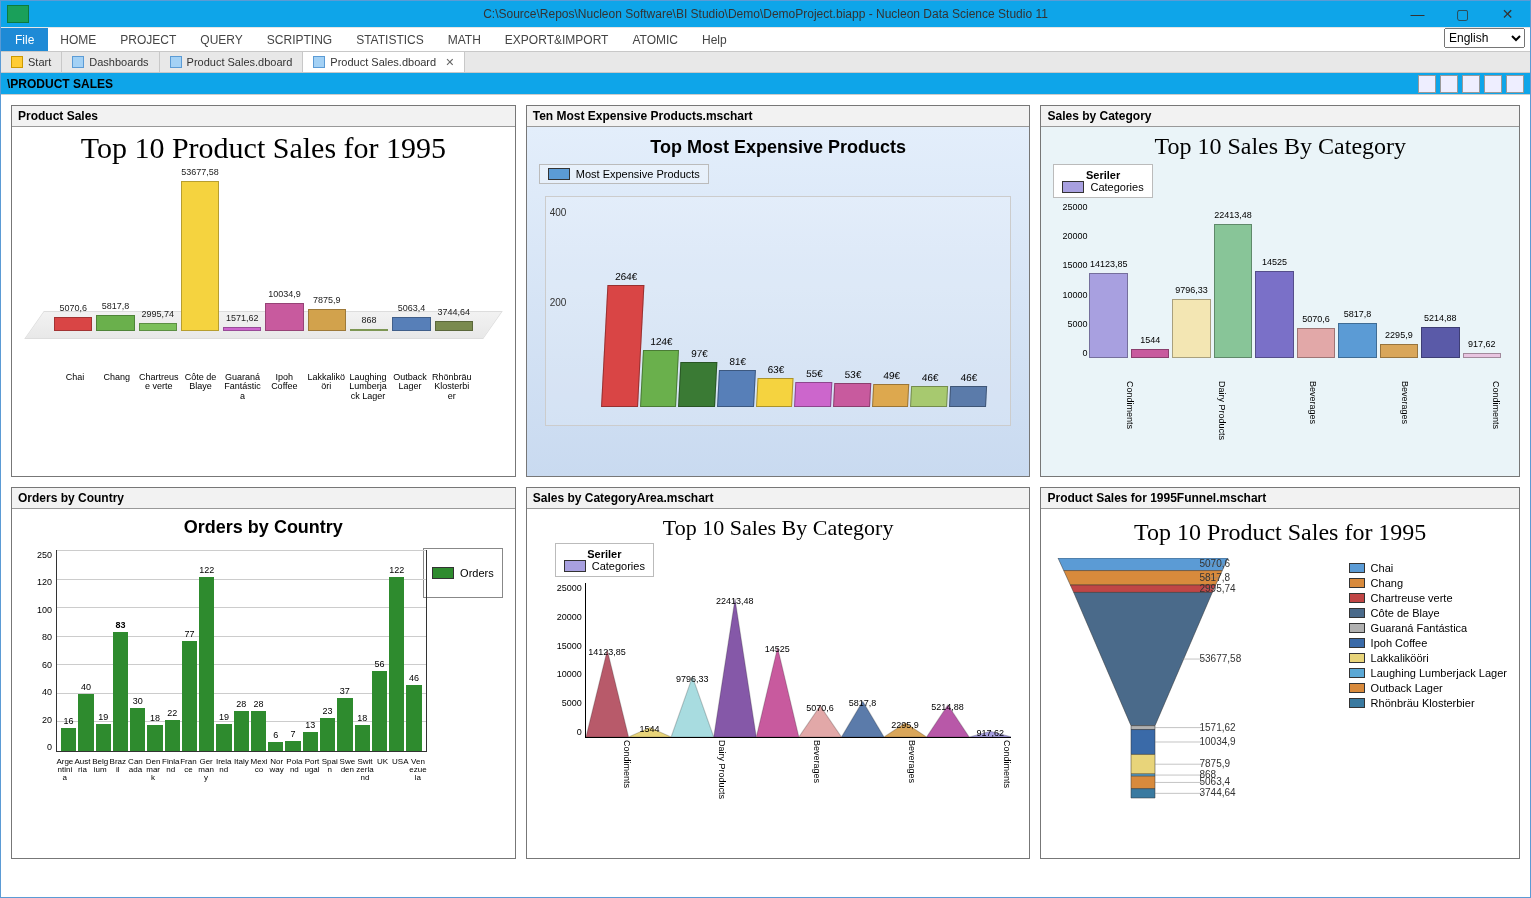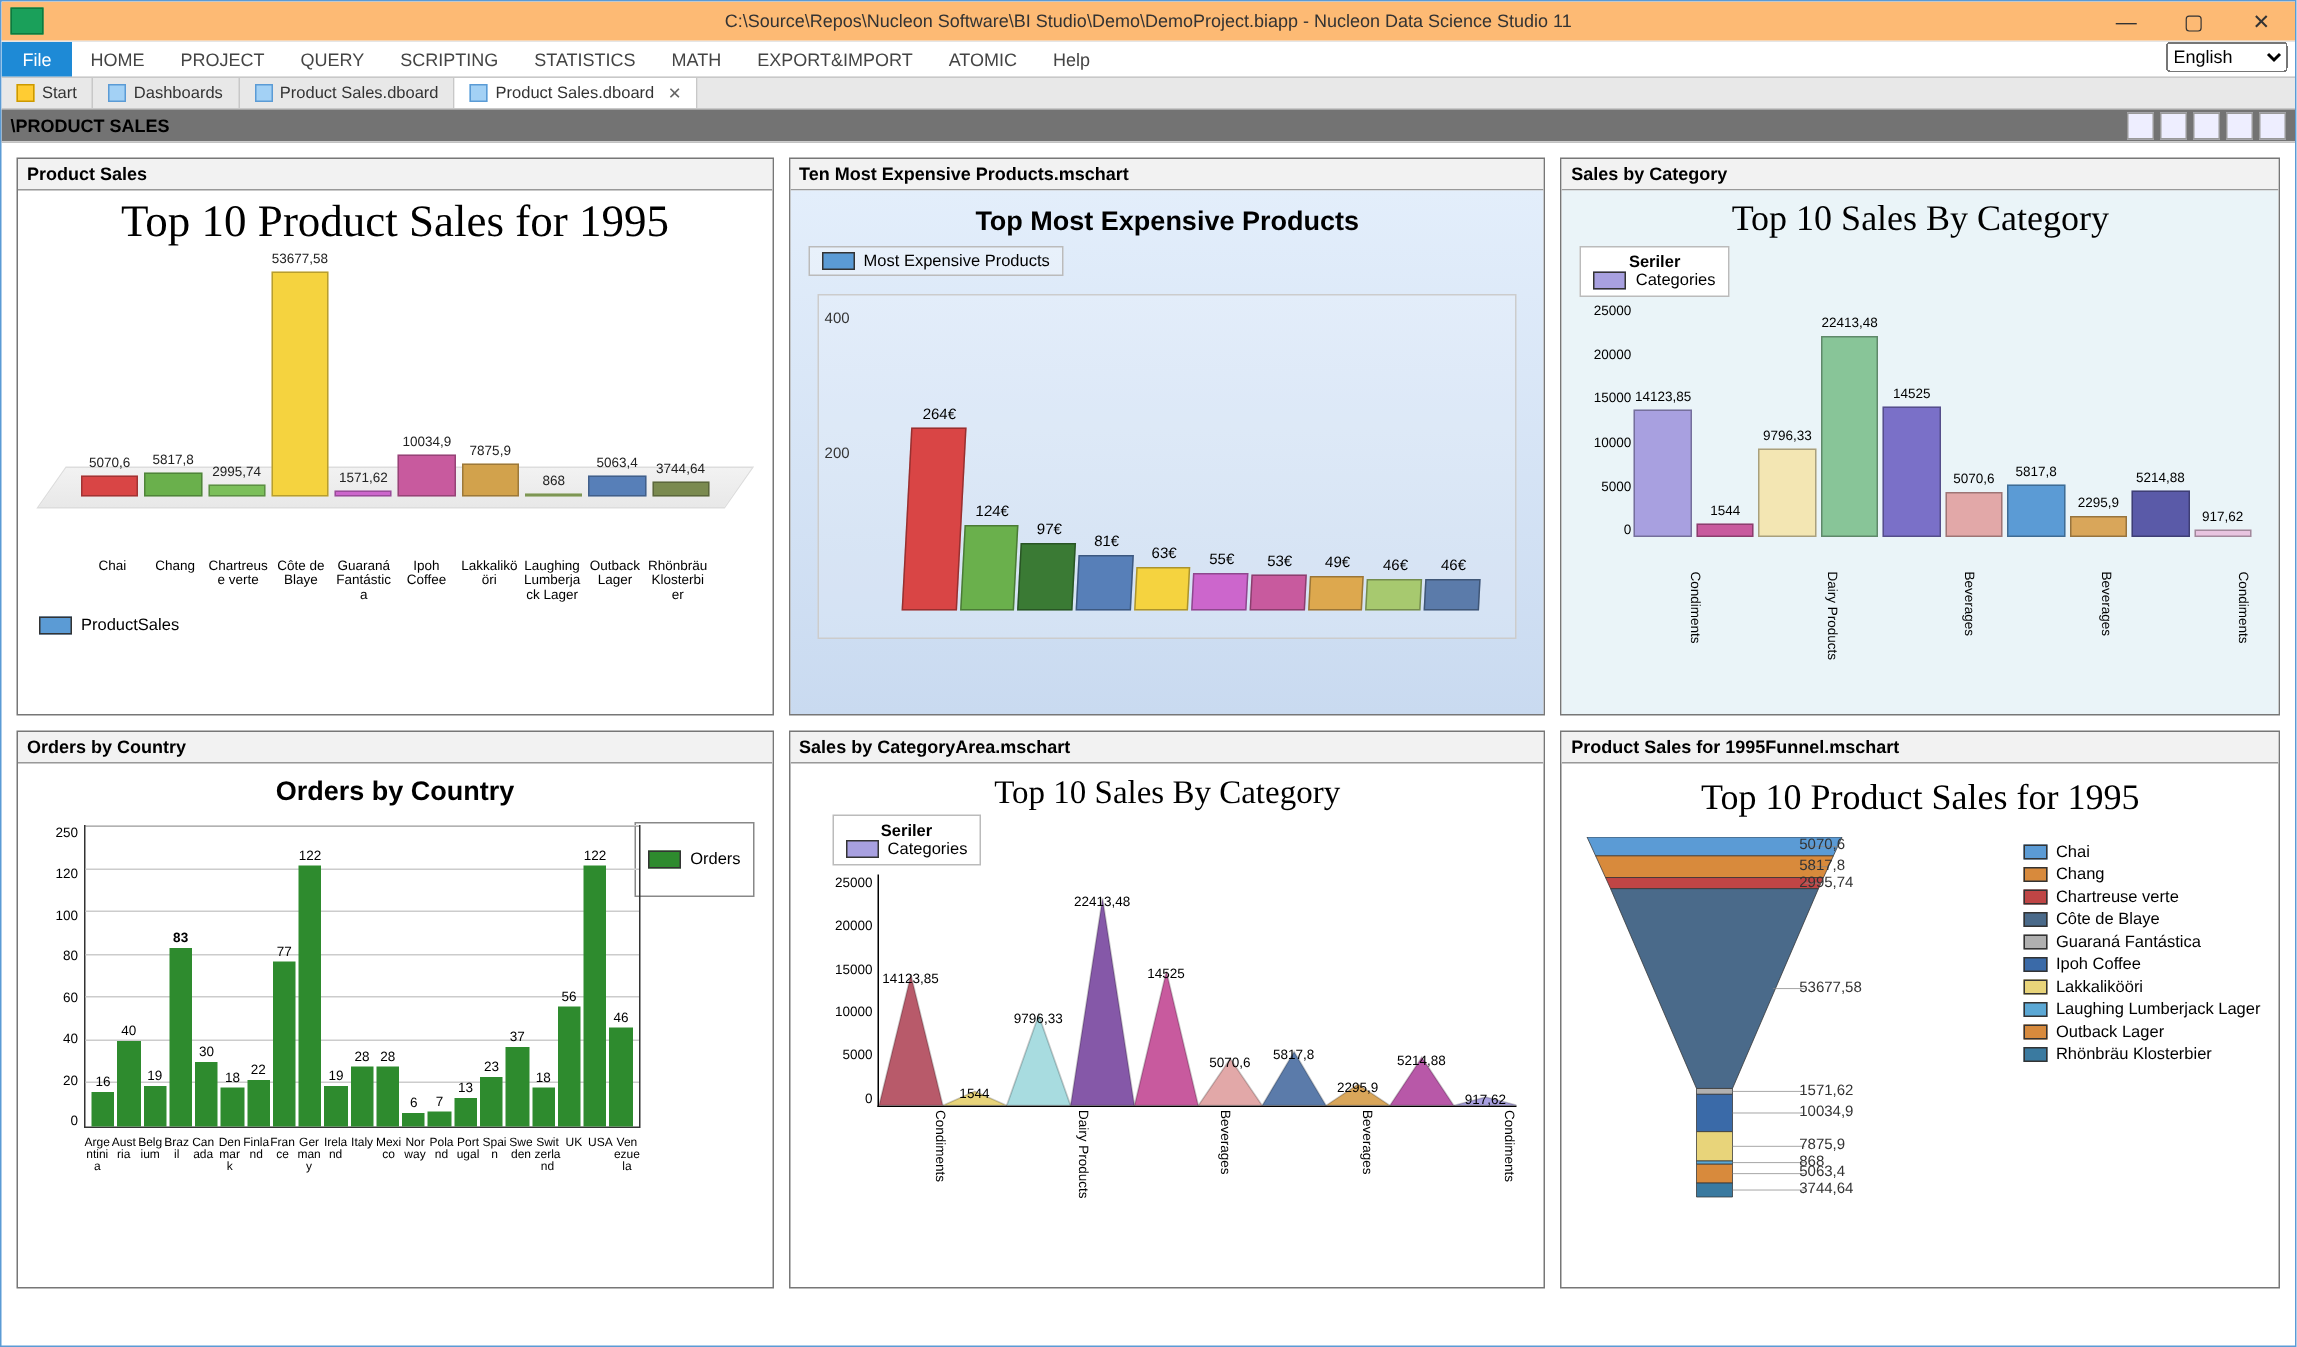--- a/index.html
+++ b/index.html
@@ -1,33 +1,33 @@
 <!DOCTYPE html>
 <html><head>
 <meta charset="utf-8">
 <style>
   * { box-sizing: border-box; margin: 0; padding: 0; }
   body { font-family: "Segoe UI", Tahoma, sans-serif; font-size: 12px; background: #fff; width: 1531px; height: 898px; overflow: hidden; border: 1px solid #5b9bd5; }
-  .titlebar { height: 26px; background: #fdba74; display: flex; align-items: center; position: relative; }
+  .titlebar { height: 26px; background: #0ea5e9; display: flex; align-items: center; position: relative; }
   .app-icon { width: 22px; height: 18px; background: #1aa05a; margin-left: 6px; border: 1px solid #0c7a3f; }
   .title-text { position: absolute; left: 50%; transform: translateX(-50%); color: #333; font-size: 12px; }
   .win-controls { position: absolute; right: 0; display: flex; height: 100%; }
   .win-btn { width: 45px; display: flex; align-items: center; justify-content: center; color: #333; font-size: 14px; }
   .menubar { height: 24px; background: #fff; display: flex; align-items: stretch; border-top: 1px solid #e5e5e5; }
   .menu-file { background: #1e8ad6; color: #fff; padding: 0 14px; display: flex; align-items: center; font-size: 12px; }
   .menu-item { padding: 0 12px; display: flex; align-items: center; color: #444; font-size: 12px; }
   .lang-select { position: absolute; right: 6px; top: 28px; width: 81px; height: 20px; font-size: 12px; }
   .tabbar { height: 22px; background: #e8e8e8; border-top: 1px solid #c8c8c8; border-bottom: 1px solid #c8c8c8; display: flex; align-items: stretch; }
   .doc-tab { display: flex; align-items: center; padding: 0 10px; border-right: 1px solid #c8c8c8; font-size: 11px; color: #333; gap: 5px; }
   .doc-tab.active { background: #fff; }
   .tab-icon { width: 12px; height: 12px; border: 1px solid #888; }
   .tab-icon.star { background: #ffcc33; border-color: #cc9900; }
   .tab-icon.dash { background: #a3d1f5; border-color: #5b9bd5; }
   .tab-close { font-size: 11px; color: #666; margin-left: 4px; }
-  .breadcrumb-row { height: 22px; background: #737373; border-bottom: 1px solid #ccc; display: flex; align-items: center; justify-content: space-between; padding: 0 6px; }
+  .breadcrumb-row { height: 22px; background: #0ea5e9; border-bottom: 1px solid #ccc; display: flex; align-items: center; justify-content: space-between; padding: 0 6px; }
   .breadcrumb { font-weight: bold; font-size: 12px; }
   .toolbar-icons { display: flex; gap: 4px; }
   .tool-icon { width: 18px; height: 18px; border: 1px solid #999; background: #eef; }
   .dashboard { display: grid; grid-template-columns: 1fr 1fr 0.95fr; grid-template-rows: 372px 372px; gap: 10px; padding: 10px; height: calc(898px - 26px - 24px - 22px - 22px - 4px); }
   .panel { border: 1px solid #777; background: #fff; display: flex; flex-direction: column; overflow: hidden; }
   .panel-header { background: #f2f2f2; border-bottom: 1px solid #999; padding: 3px 6px; font-weight: bold; font-size: 12px; }
   .panel-body { flex: 1; position: relative; }
 
   
   .c1 { padding: 4px 8px; }
@@ -222,24 +222,20 @@
           <div>Chai</div>
           <div>Chang</div>
           <div>Chartreuse verte</div>
           <div>Côte de Blaye</div>
           <div>Guaraná Fantástica</div>
           <div>Ipoh Coffee</div>
           <div>Lakkalikööri</div>
           <div>Laughing Lumberjack Lager</div>
           <div>Outback Lager</div>
           <div>Rhönbräu Klosterbier</div>
-        </div>
-      <div class="c1-legend">
-          <span class="leg-box" style="background:#5b9bd5"></span>
-          <span>ProductSales</span>
         </div>
     </div>
   </div>
 
   <div class="panel">
     <div class="panel-header">Ten Most Expensive Products.mschart</div>
     <div class="panel-body">
         <div class="c2">
       <div class="c2-title">Top Most Expensive Products</div>
       <div class="c2-legend">

